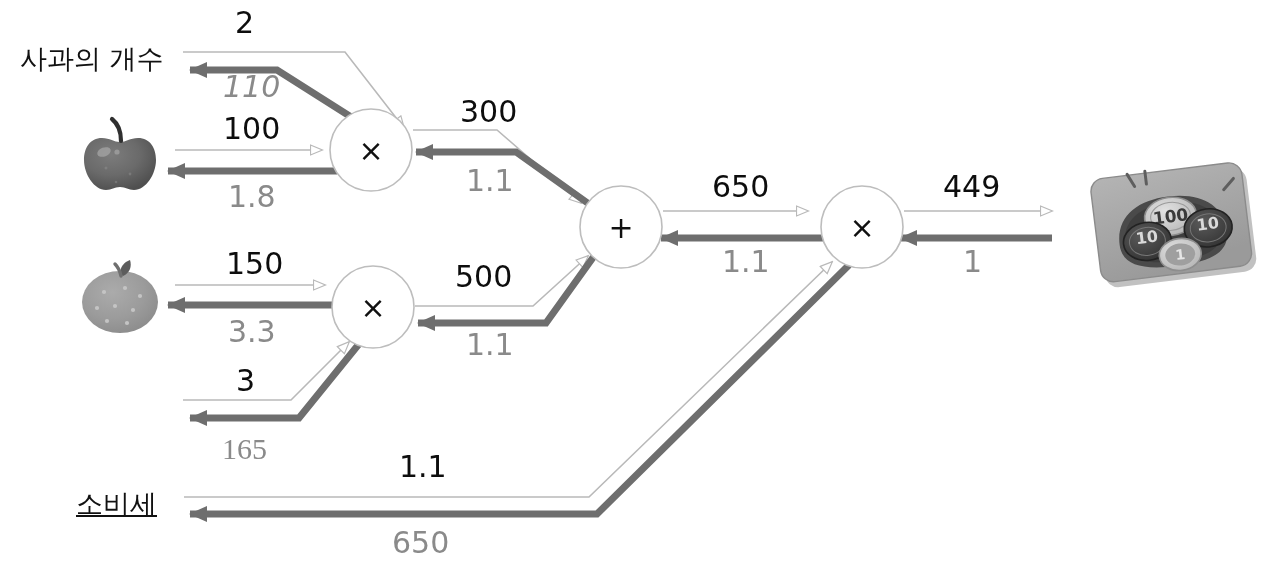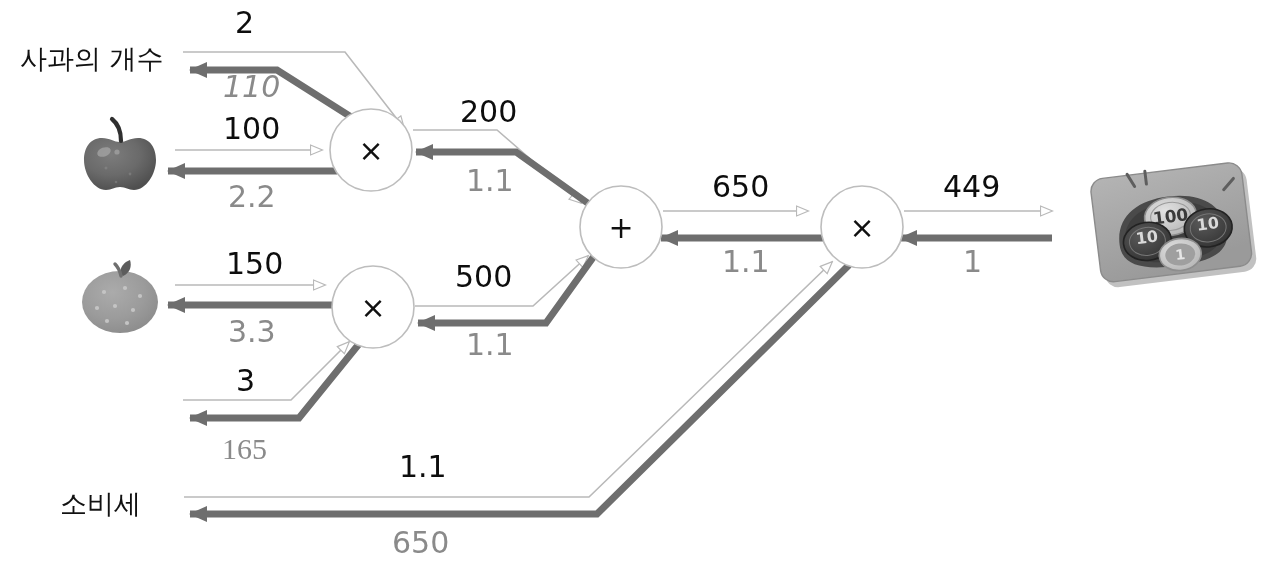--- a/index.html
+++ b/index.html
@@ -184,29 +184,29 @@
       </g>
       <g>
         <ellipse cx="81" cy="89" rx="21" ry="16" fill="url(#coinLight)" stroke="#8d8d8d" stroke-width="1.6"></ellipse>
         <ellipse cx="81" cy="89" rx="15" ry="11" fill="#9f9f9f"></ellipse>
         <text x="81" y="89" text-anchor="middle" dominant-baseline="central" font-size="14" font-family="DejaVu Sans, sans-serif" font-weight="bold" fill="#e6e6e6">1</text>
       </g>
     </g>
   </svg>
 
   <div class="lbl var-label" style="left:20px; top:45px;">사과의 개수</div>
-  <div class="lbl var-label" style="left:60px; top:490px;">소비세</div>
+  <div class="lbl var-label" style="left:76px; top:490px;text-decoration:underline;">소비세</div>
 
   <div class="lbl fwd-label" style="left:235px; top:8px;">2</div>
   <div class="lbl bwd-label" style="left:223px; top:72px;font-style:italic;">110</div>
 
   <div class="lbl fwd-label" style="left:223px; top:114px;">100</div>
-  <div class="lbl bwd-label" style="left:228px; top:182px;">2.2</div>
-
-  <div class="lbl fwd-label" style="left:460px; top:97px;">200</div>
+  <div class="lbl bwd-label" style="left:228px; top:182px;">1.8</div>
+
+  <div class="lbl fwd-label" style="left:460px; top:97px;">300</div>
   <div class="lbl bwd-label" style="left:466px; top:166px;">1.1</div>
 
   <div class="lbl fwd-label" style="left:226px; top:249px;">150</div>
   <div class="lbl bwd-label" style="left:228px; top:317px;">3.3</div>
 
   <div class="lbl fwd-label" style="left:236px; top:366px;">3</div>
   <div class="lbl bwd-label" style="left:222px; top:434px;font-family:Liberation Serif, serif;">165</div>
 
   <div class="lbl fwd-label" style="left:455px; top:262px;">500</div>
   <div class="lbl bwd-label" style="left:466px; top:330px;">1.1</div>

